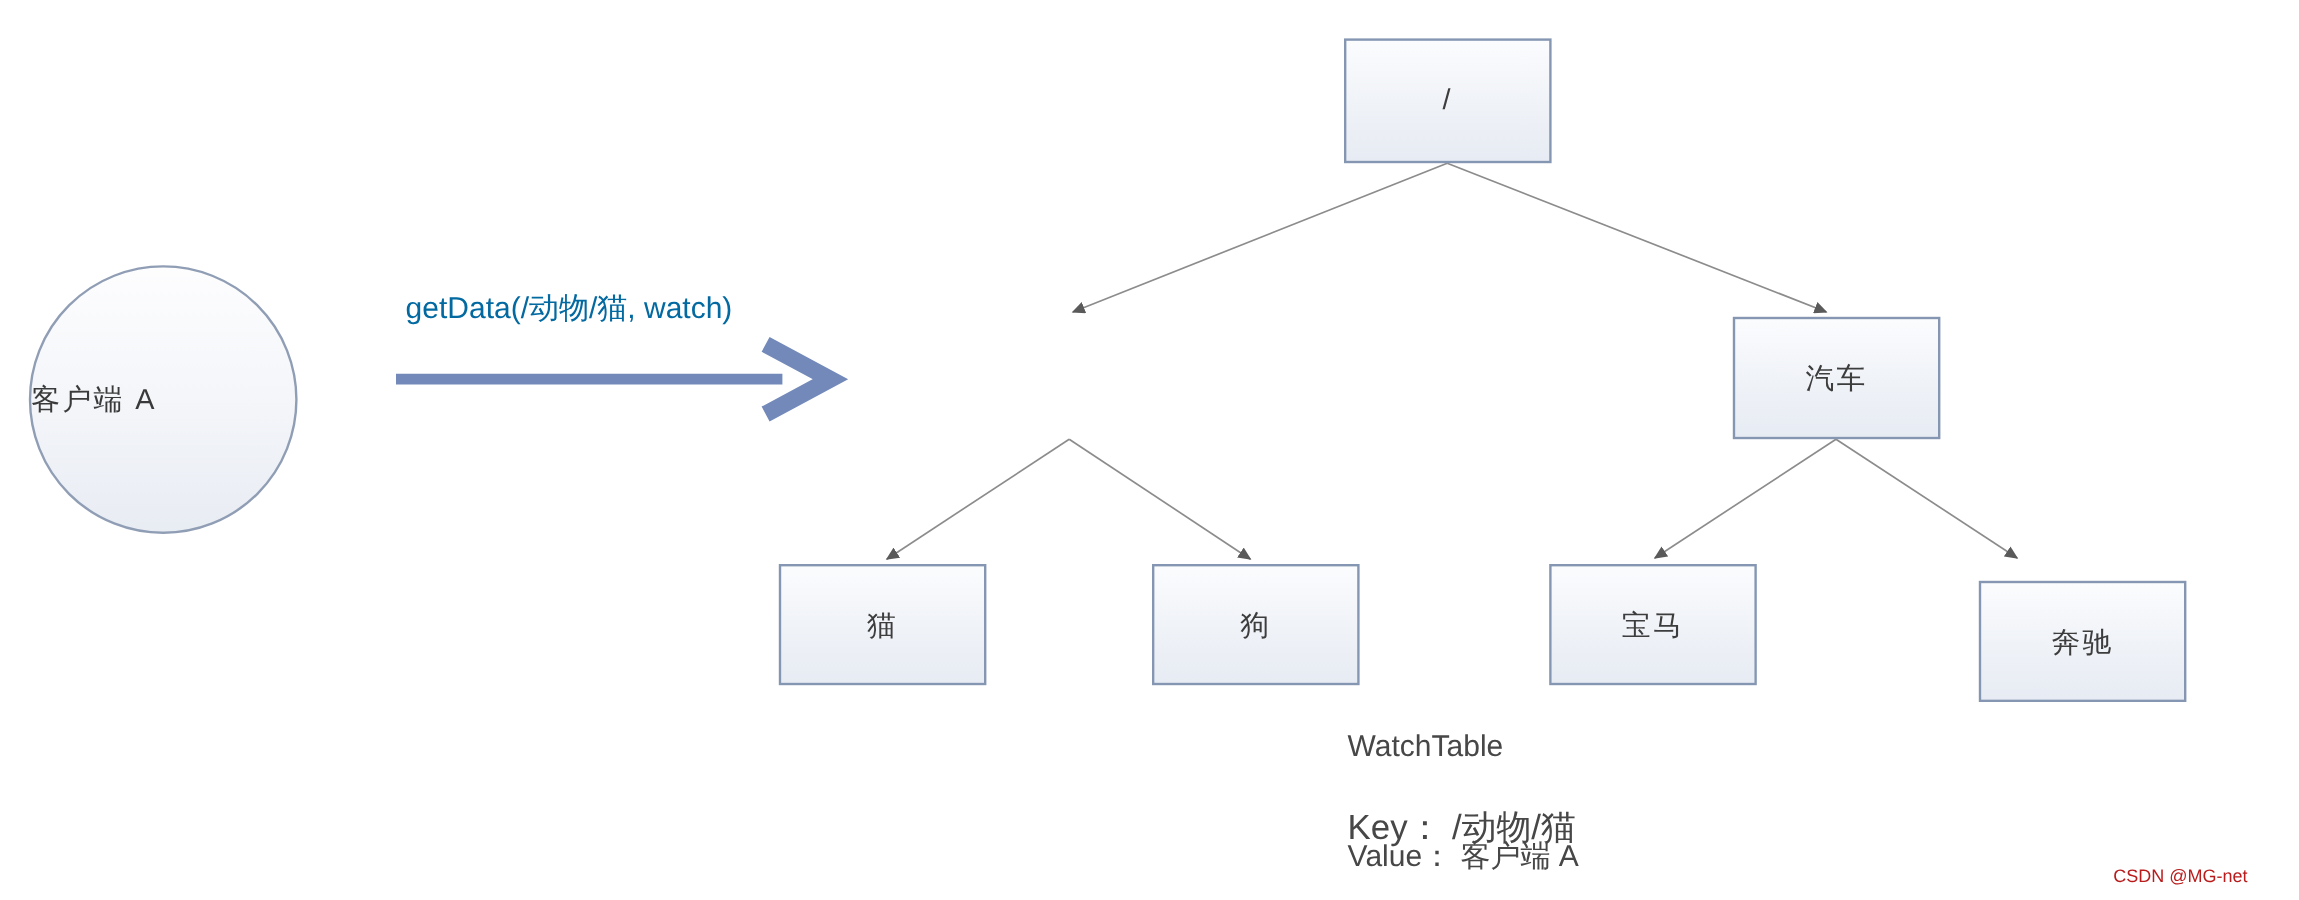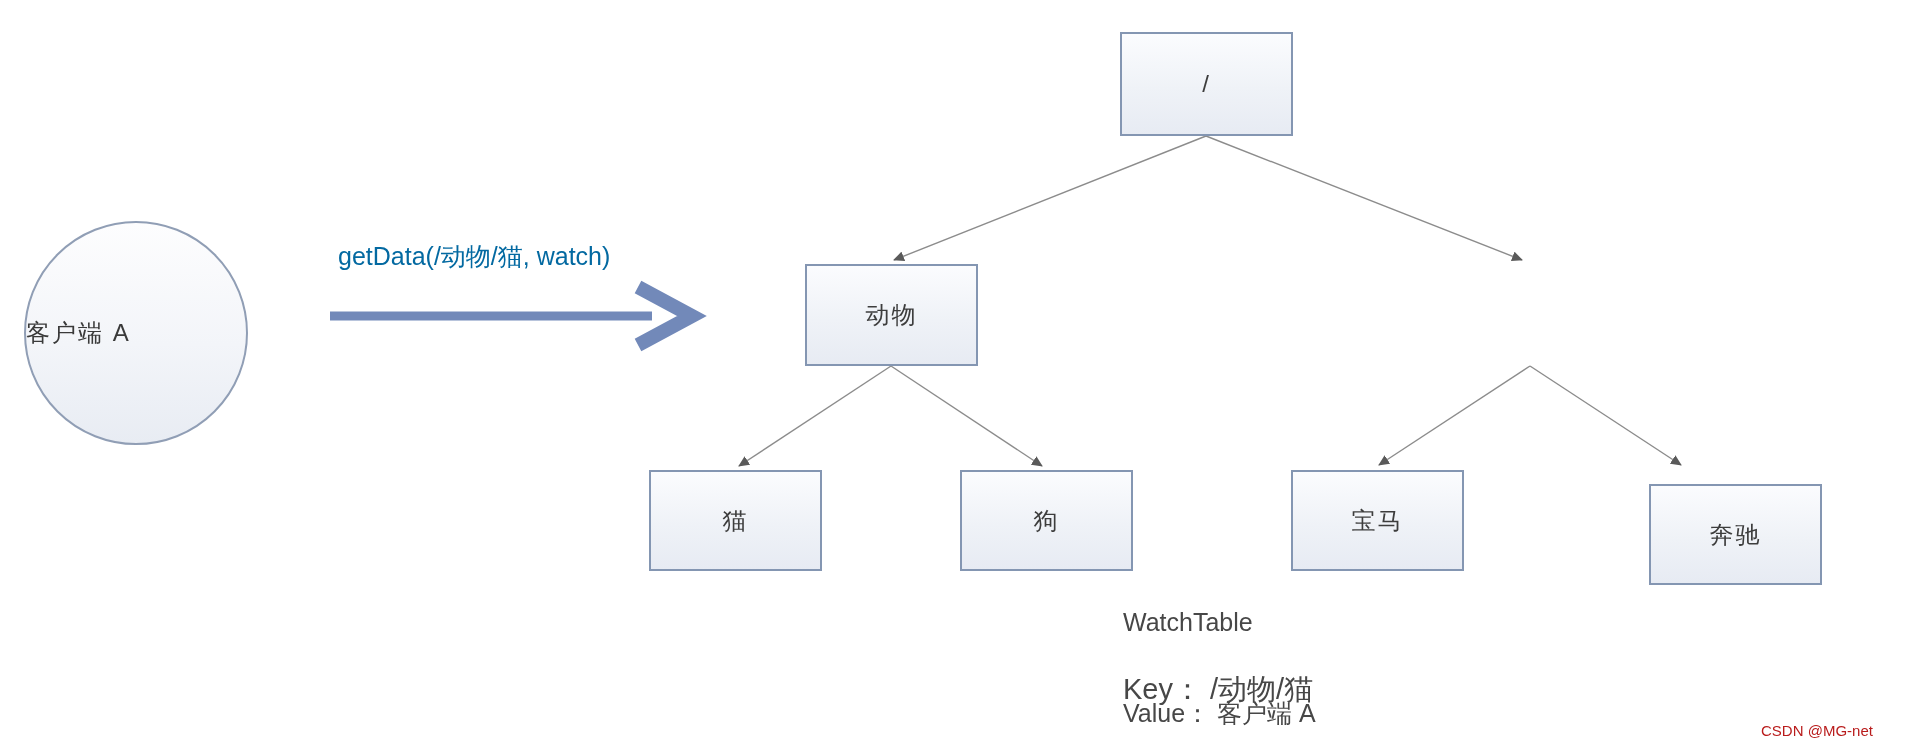--- a/index.html
+++ b/index.html
@@ -108,22 +108,22 @@
 
   <div class="client-circle">
     <span>客户端 A</span>
   </div>
 
   <div class="request-label">getData(/动物/猫, watch)</div>
 
   <div class="node node-root">
     <span>/</span>
   </div>
-  <div class="node node-animal">
-    <span>动物</span>
+  <div class="node node-car">
+    <span>汽车</span>
   </div>
   <div class="node node-cat">
     <span>猫</span>
   </div>
   <div class="node node-dog">
     <span>狗</span>
   </div>
   <div class="node node-bmw">
     <span>宝马</span>
   </div>

